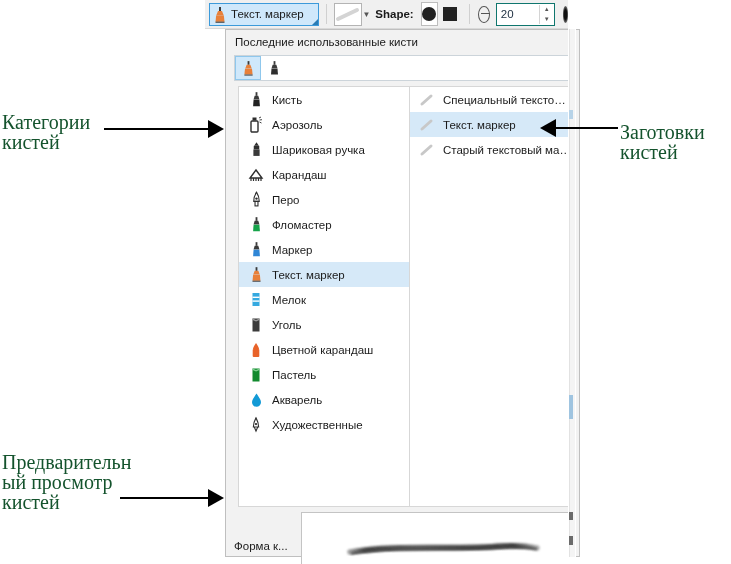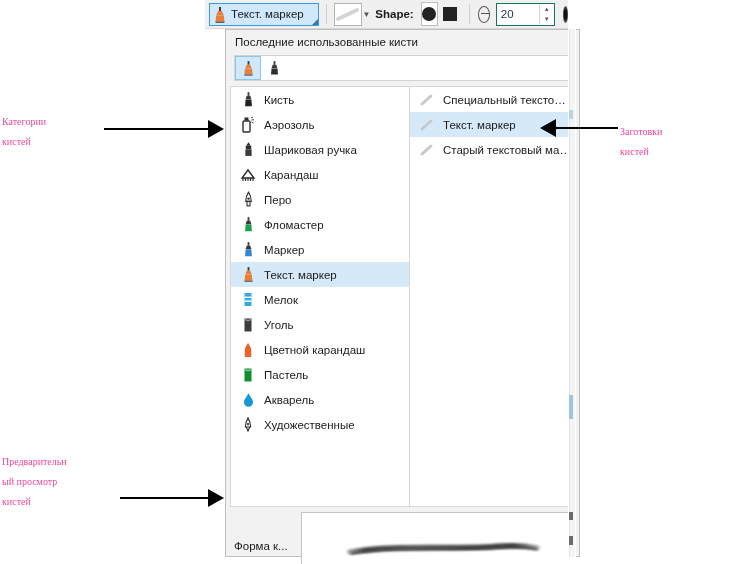--- a/index.html
+++ b/index.html
@@ -15,23 +15,23 @@
     position: relative;
     width: 731px;
     height: 564px;
     background: #ffffff;
   }
 
   
   .annot {
     position: absolute;
     font-family: "Liberation Serif", serif;
-    font-size: 10px;
+    font-size: 20px;
     line-height: 20px;
-    color: #ec4899;
+    color: #14532d;
     white-space: pre-line;
   }
   .arrow-line {
     position: absolute;
     height: 2px;
     background: #000000;
   }
   .arrow-head {
     position: absolute;
     width: 0; height: 0;
@@ -153,21 +153,21 @@
   .recent-item.sel { background: #cfe8fb; border: 1px solid #8fc7ec; box-sizing: border-box; }
 
   
   #cat-list, #preset-list {
     position: absolute;
     background: #ffffff;
     border: 1px solid #d7d7d7;
     box-sizing: border-box;
     overflow: hidden;
   }
-  #cat-list { left: 4px; top: 56px; width: 208px; height: 421px; }
+  #cat-list { left: 12px; top: 56px; width: 208px; height: 421px; }
   #preset-list { left: 183px; top: 56px; width: 163px; height: 421px; }
 
   .row {
     height: 25px;
     display: flex; align-items: center;
     padding-left: 6px;
     font-size: 11.5px;
     color: #1a1a1a;
     box-sizing: border-box;
   }

